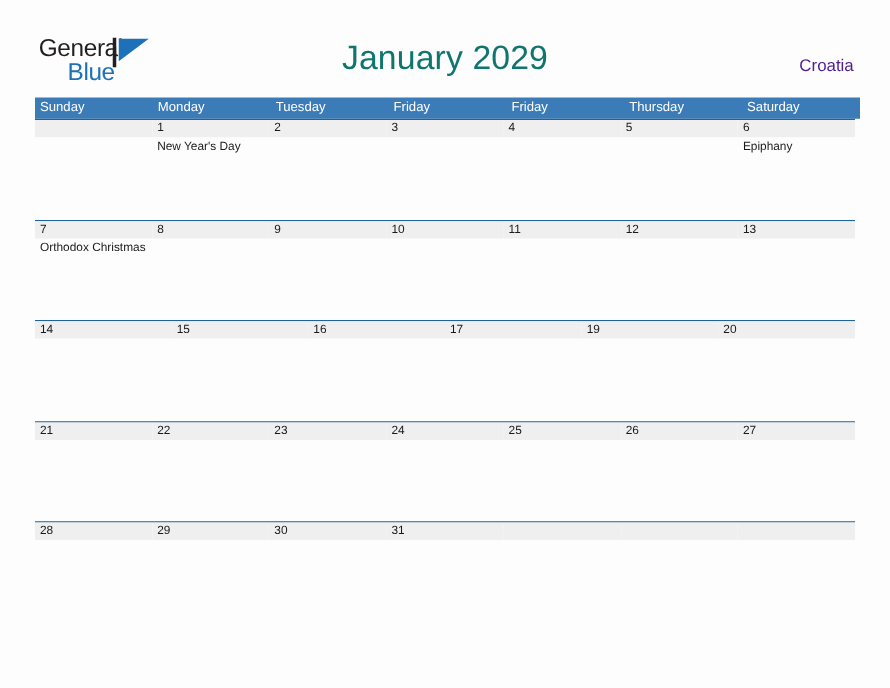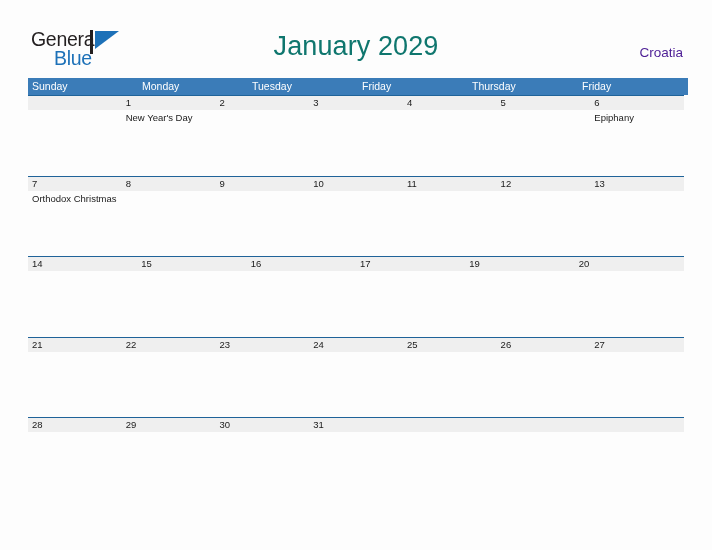--- a/index.html
+++ b/index.html
@@ -183,22 +183,23 @@
 
   </div>
 
   <div class="calendar">
 
     <div class="weekday-row">
       <div class="weekday">Sunday</div>
       <div class="weekday">Monday</div>
       <div class="weekday">Tuesday</div>
       <div class="weekday">Friday</div>
+      <div class="weekday">Friday</div>
       <div class="weekday">Thursday</div>
-      <div class="weekday">Friday</div>
+      <div class="weekday">Saturday</div>
     </div>
 
     <div class="week-row">
       <div class="sep"></div>
       <div class="cells">
         <div class="day-cell">
           <div class="day-band"></div>
           <div class="day-body">
             <div class="event"></div>
           </div>

